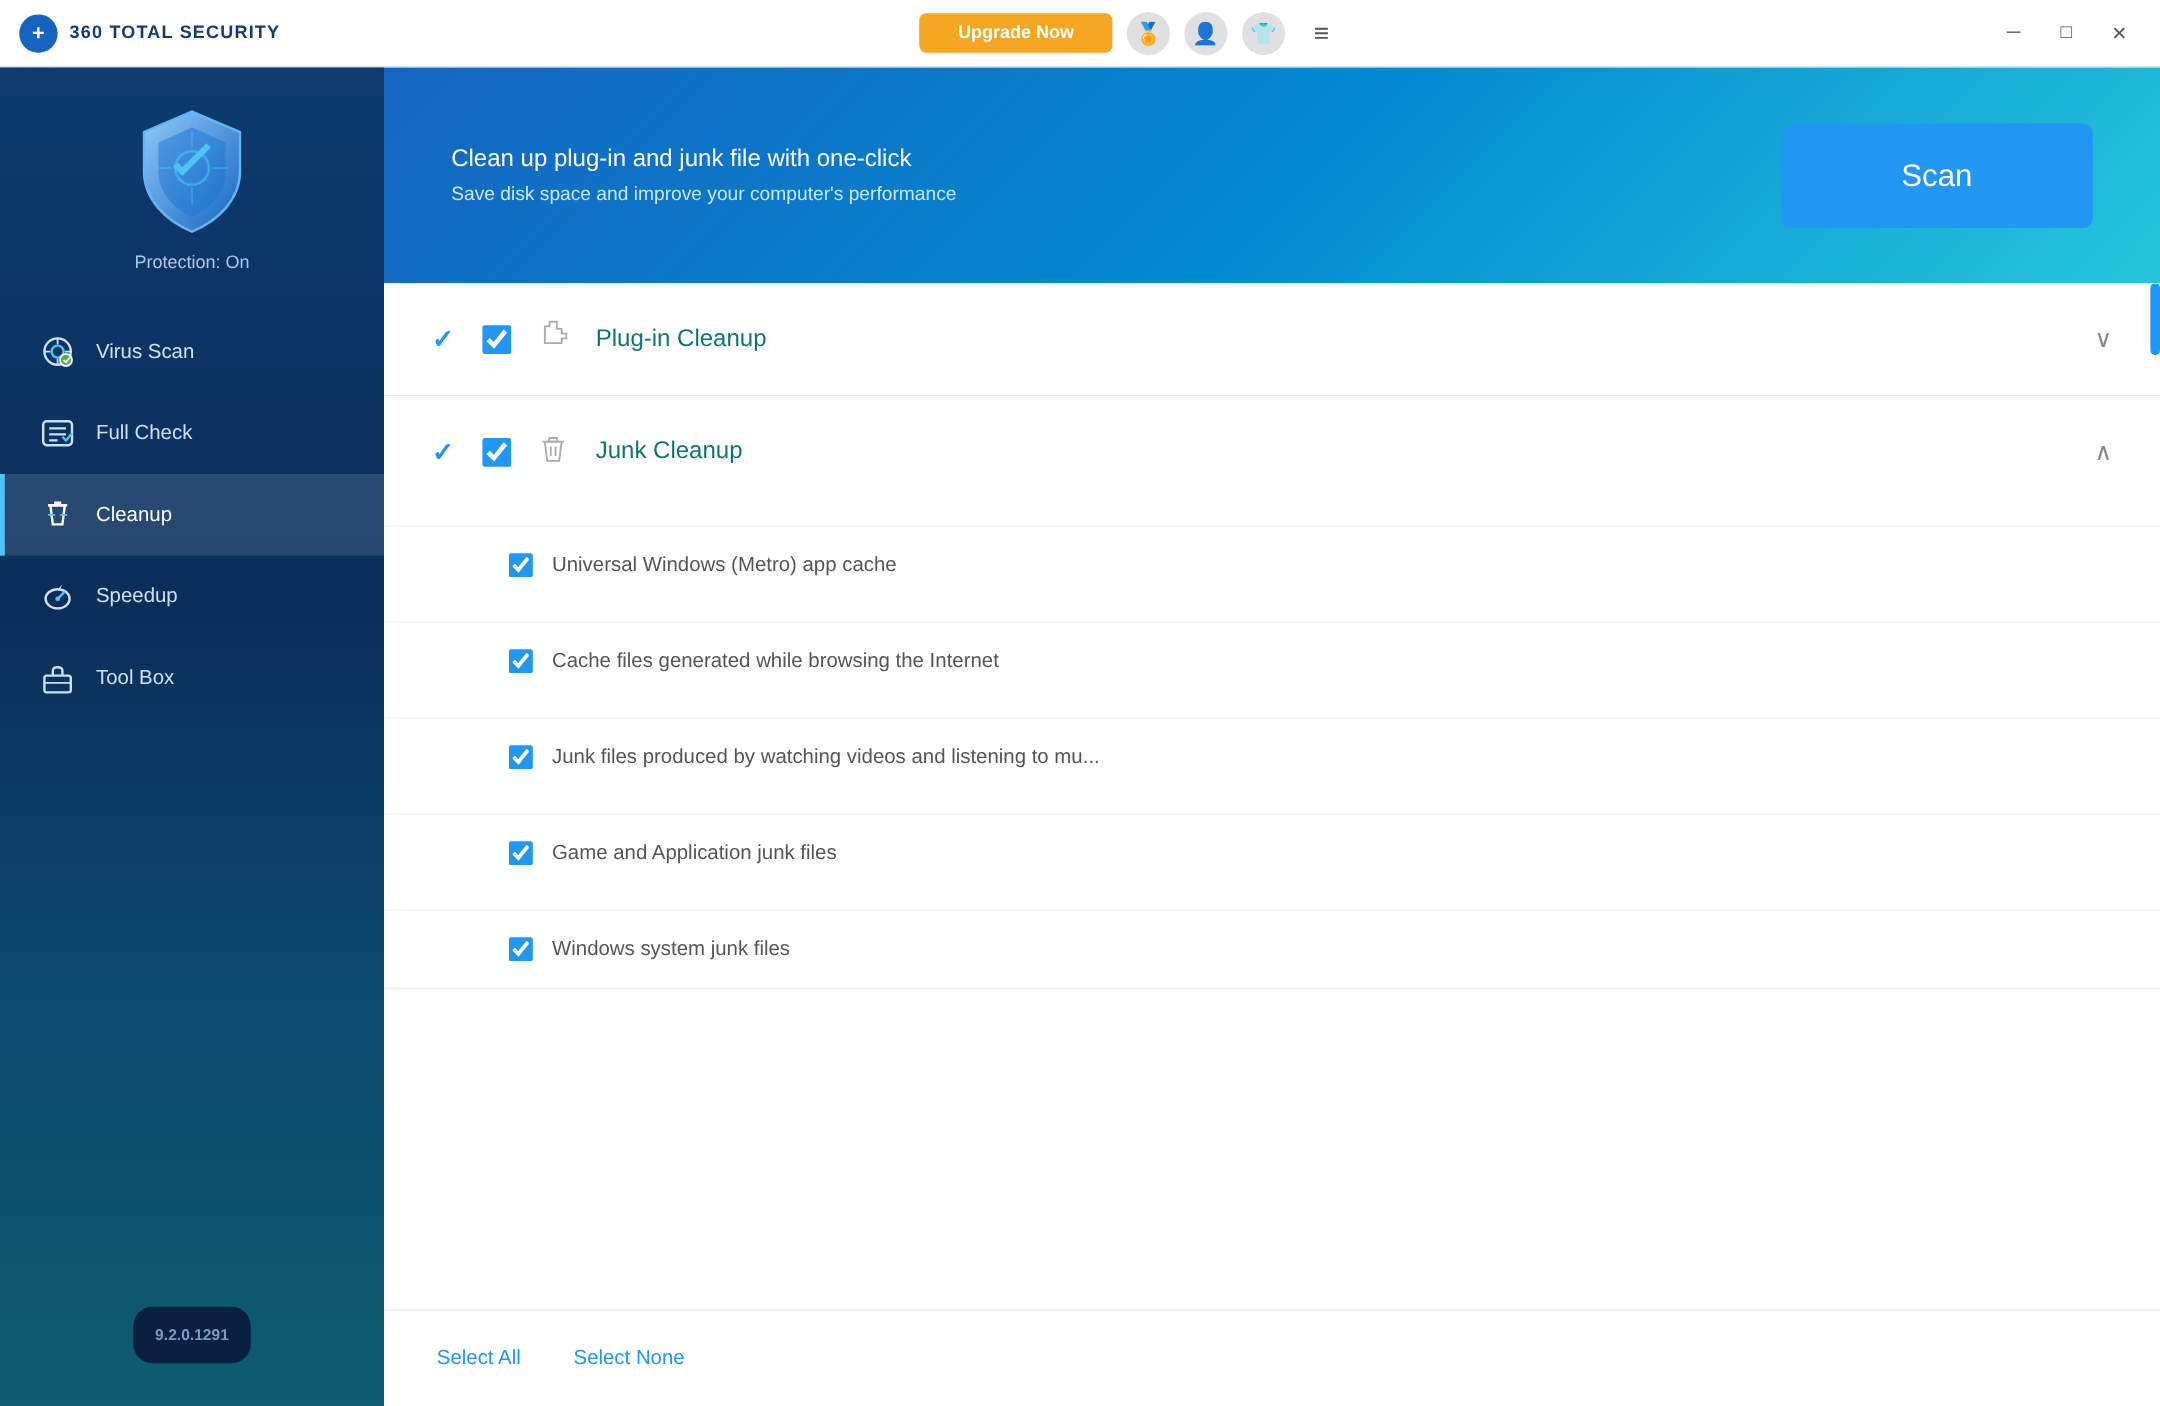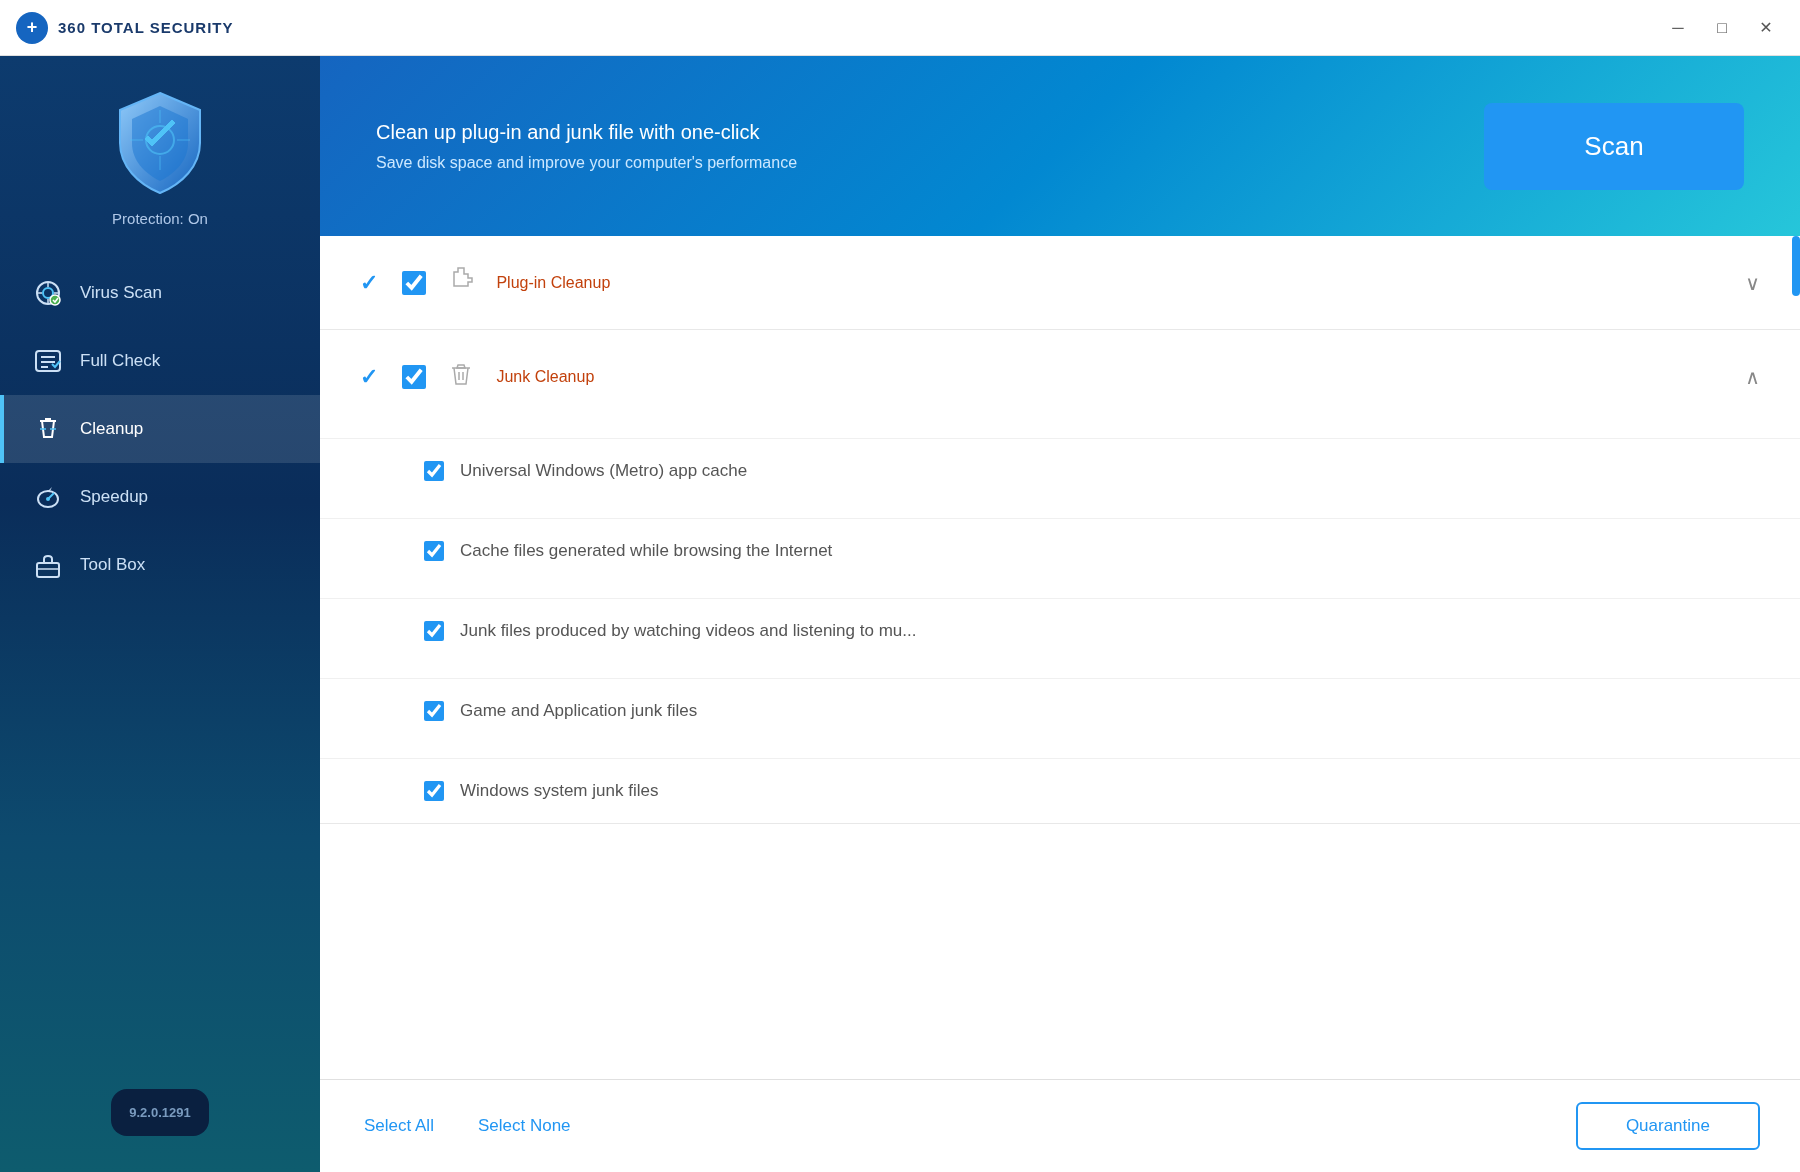--- a/index.html
+++ b/index.html
@@ -158,21 +158,21 @@
       gap: 20px;
     }
     .accordion-checkbox {
       width: 24px;
       height: 24px;
       accent-color: #2196f3;
       cursor: pointer;
       flex-shrink: 0;
     }
     .accordion-icon { font-size: 26px; color: #aaa; }
-    .accordion-title { font-size: 16px; color: #c2410c; flex: 1; }
+    .accordion-title { font-size: 20px; color: #0f766e; flex: 1; }
     .accordion-chevron { font-size: 20px; color: #888; margin-left: auto; }
 
     
     .accordion-content { background: #fff; }
     .sub-item {
       display: flex;
       align-items: flex-end;
       padding: 22px 40px 22px 104px;
       border-top: 1px solid #f0f0f0;
       font-size: 17px;
@@ -226,20 +226,27 @@
   </style>
 </head>
 <body>
 
 <div class="titlebar">
   <div class="titlebar-left">
     <div class="titlebar-logo">
       <span>+</span>
     </div>
     <span class="titlebar-appname">360 TOTAL SECURITY</span>
+  </div>
+  <div class="titlebar-center">
+    <button class="upgrade-btn">Upgrade Now</button>
+    <div class="titlebar-icon">🏅</div>
+    <div class="titlebar-icon">👤</div>
+    <div class="titlebar-icon">👕</div>
+    <div class="titlebar-icon menu">≡</div>
   </div>
   <div class="titlebar-winctrls">
     <div class="winctrl">─</div>
     <div class="winctrl">□</div>
     <div class="winctrl close">✕</div>
   </div>
 </div>
 
 <div class="main-layout">
 
@@ -397,17 +404,16 @@
             <span>Windows system junk files</span>
           </div>
         </div>
       </div>
 
     </div>
 
     <div class="bottom-bar">
       <button class="link-btn">Select All</button>
       <button class="link-btn">Select None</button>
-      <button class="quarantine-btn">Quarantine</button>
     </div>
 
   </div>
 </div>
 
 </body></html>

